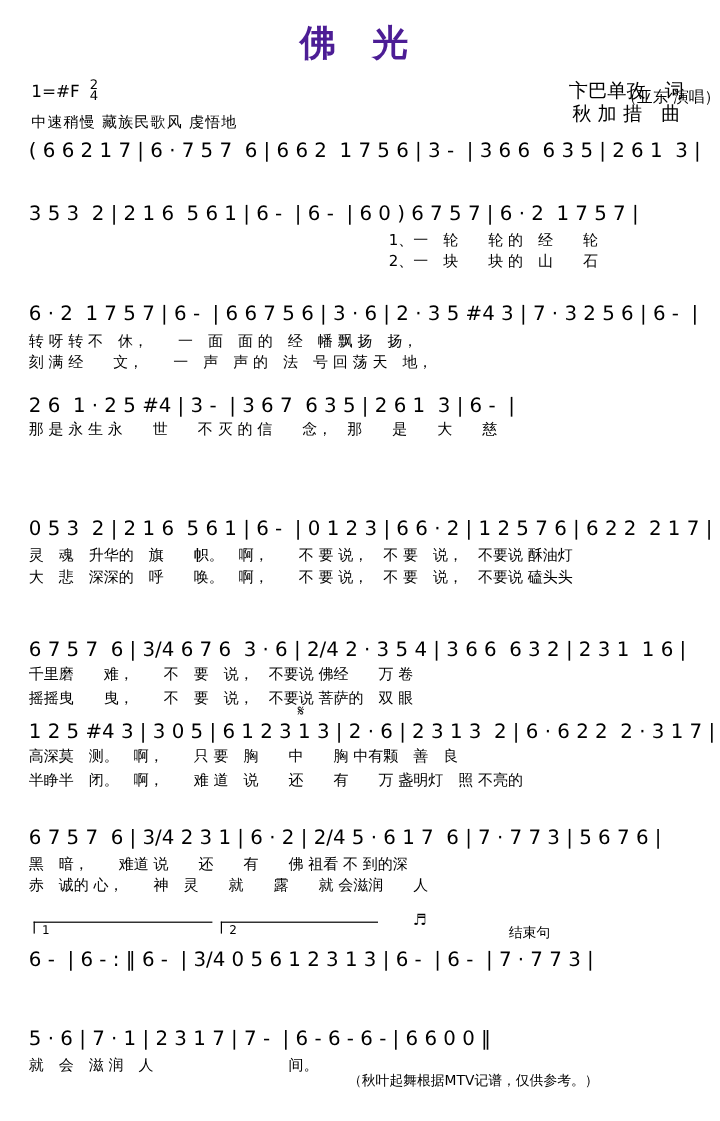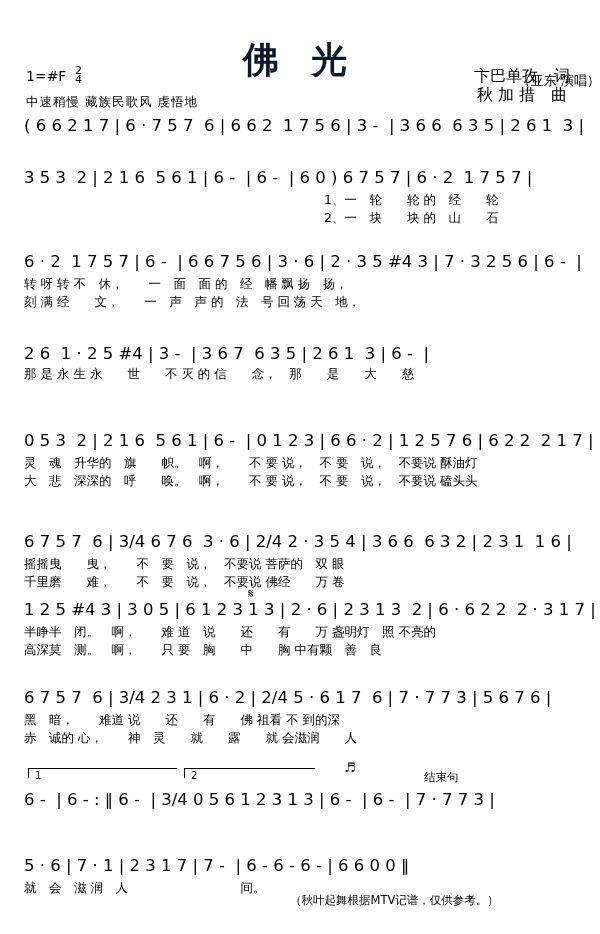--- a/index.html
+++ b/index.html
@@ -16,28 +16,28 @@
     overflow: hidden;
   }
   .sheet {
     position: relative;
     width: 600px;
     height: 934px;
   }
   
   .title {
     position: absolute;
-    top: 36px;
+    top: 16px;
     left: 0;
     width: 600px;
     text-align: center;
-    font-size: 36px;
+    font-size: 30px;
     font-weight: bold;
     letter-spacing: 10px;
-    color: #0f172a;
+    color: #4c1d95;
   }
   .subtitle {
     position: absolute;
     top: 72px;
     left: 0;
     width: 600px;
     text-align: right;
     font-size: 13px;
   }
   .credits {
@@ -161,41 +161,41 @@
     <div class="lyr" style="margin-left:300px;">1、一　轮　　轮 的　经　　轮</div>
     <div class="lyr lyr2" style="margin-left:300px;">2、一　块　　块 的　山　　石</div>
   </div>
 
   <div class="system" style="top:252px;">
     <div class="notes">6 · 2  1 7 5 7 | 6 -  | 6 6 7 5 6 | 3 · 6 | 2 · 3 5 #4 3 | 7 · 3 2 5 6 | 6 -  |</div>
     <div class="lyr">转 呀 转 不　休，　　一　面　面 的　经　幡 飘 扬　扬，</div>
     <div class="lyr lyr2">刻 满 经　　文，　　一　声　声 的　法　号 回 荡 天　地，</div>
   </div>
 
-  <div class="system" style="top:328px;margin-top:16px;">
+  <div class="system" style="top:328px;">
     <div class="notes">2 6  1 · 2 5 #4 | 3 -  | 3 6 7  6 3 5 | 2 6 1  3 | 6 -  |</div>
     <div class="lyr lyr2">那 是 永 生 永　　世　　不 灭 的 信　　念，　那　　是　　大　　慈</div>
   </div>
 
   <div class="system" style="top:431px;">
     <div class="notes">0 5 3  2 | 2 1 6  5 6 1 | 6 -  | 0 1 2 3 | 6 6 · 2 | 1 2 5 7 6 | 6 2 2  2 1 7 |</div>
     <div class="lyr">灵　魂　升华的　旗　　帜。　啊，　　不 要 说，　不 要　说，　不要说 酥油灯</div>
     <div class="lyr lyr2">大　悲　深深的　呼　　唤。　啊，　　不 要 说，　不 要　说，　不要说 磕头头</div>
   </div>
 
   <div class="system" style="top:532px;">
     <div class="notes">6 7 5 7  6 | 3/4 6 7 6  3 · 6 | 2/4 2 · 3 5 4 | 3 6 6  6 3 2 | 2 3 1  1 6 |</div>
+    <div class="lyr lyr2">千里磨　　难，　　不　要　说，　不要说 佛经　　万 卷</div>
     <div class="lyr">摇摇曳　　曳，　　不　要　说，　不要说 菩萨的　双 眼</div>
-    <div class="lyr lyr2">千里磨　　难，　　不　要　说，　不要说 佛经　　万 卷</div>
   </div>
 
   <div class="system" style="top:600px;">
     <div class="notes">1 2 5 #4 3 | 3 0 5 | 6 1 2 3 1 3 | 2 · 6 | 2 3 1 3  2 | 6 · 6 2 2  2 · 3 1 7 |</div>
+    <div class="lyr lyr2">高深莫　测。　啊，　　只 要　胸　　中　　胸 中有颗　善　良</div>
     <div class="lyr">半睁半　闭。　啊，　　难 道　说　　还　　有　　万 盏明灯　照 不亮的</div>
-    <div class="lyr lyr2">高深莫　测。　啊，　　只 要　胸　　中　　胸 中有颗　善　良</div>
   </div>
   <div class="segno" style="top:586px; left:248px; position:absolute;">𝄋</div>
 
   <div class="system" style="top:688px;">
     <div class="notes">6 7 5 7  6 | 3/4 2 3 1 | 6 · 2 | 2/4 5 · 6 1 7  6 | 7 · 7 7 3 | 5 6 7 6 |</div>
     <div class="lyr">黑　暗，　　难道 说　　还　　有　　佛 祖看 不 到的深</div>
     <div class="lyr lyr2">赤　诚的 心，　　神　灵　　就　　露　　就 会滋润　　人</div>
   </div>
 
   <div class="system repeat-brackets" style="top:768px;">

